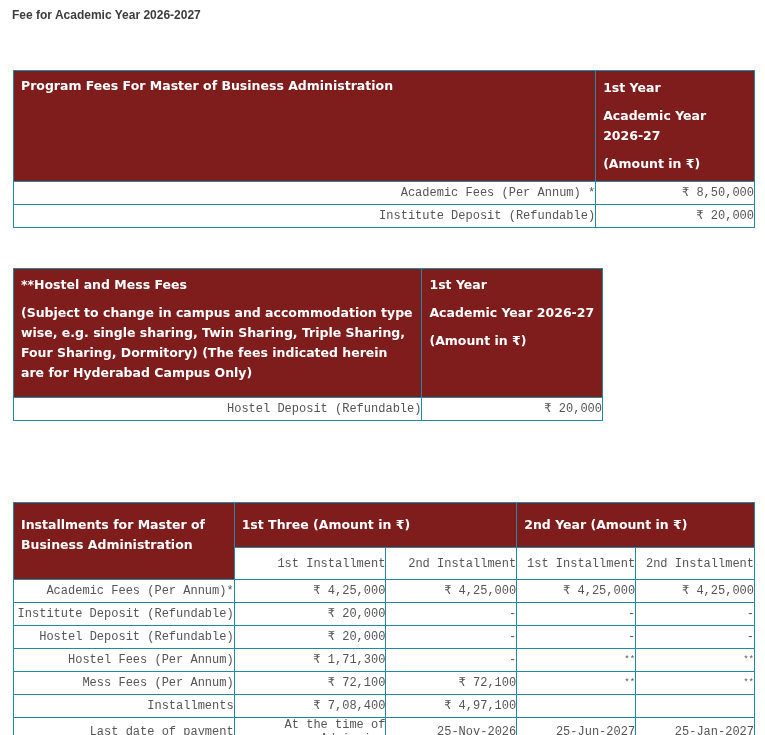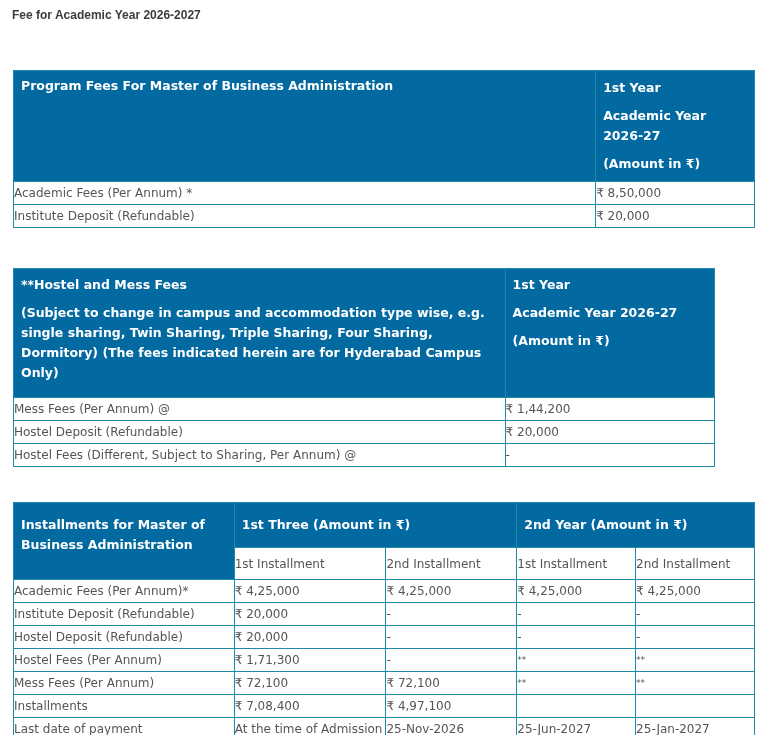--- a/index.html
+++ b/index.html
@@ -10,37 +10,37 @@
       font-family: "Liberation Sans", sans-serif;
       font-size: 12px; font-weight: bold; color: #3d3d3d;
     }
     table {
       position: absolute; border-collapse: collapse;
       font-family: "DejaVu Sans", sans-serif;
       font-size: 12px;
     }
     td, th { border: 1px solid #1e8aa8; }
     th {
-      background: #0369a1; color: #ffffff; font-weight: bold;
+      background: #7f1d1d; color: #ffffff; font-weight: bold;
       text-align: left; vertical-align: top;
       font-size: 12.5px;
     }
-    td { color: #555; text-align: left; height: 23px; line-height: 14px; font-size: 12px; }
+    td { color: #555; text-align: right; height: 23px; line-height: 14px; font-size: 12px; font-family: Liberation Mono, monospace; }
     .hp { display: block; }
 
     
     #t1 { left: 13px; top: 70px; width: 742px; }
     #t1 th.c1 { width: 583px; padding: 7px 7px; }
     #t1 th.c2 { width: 159px; padding: 7px 7px; line-height: 20px; }
     #t1 th.c2 .hp { margin-bottom: 8px; }
     #t1 th.c2 .hp:last-child { margin-bottom: 0; }
     #t1 th { height: 107px; }
 
     
-    #t2 { left: 13px; top: 268px; width: 702px; }
+    #t2 { left: 13px; top: 268px; width: 590px; }
     #t2 th.c1 { width: 522px; padding: 6px 7px; line-height: 20px; }
     #t2 th.c2 { width: 220px; padding: 6px 7px; line-height: 20px; }
     #t2 th .hp { margin-bottom: 8px; }
     #t2 th .hp:last-child { margin-bottom: 0; }
     #t2 th.c1 .hp.sub { margin-bottom: 8px; }
     #t2 th { height: 96px; }
 
     
     #t3 { left: 13px; top: 502px; width: 742px; }
     #t3 th { padding: 12px 7px; line-height: 20px; }
@@ -88,30 +88,22 @@
       <span class="hp">**Hostel and Mess Fees</span>
       <span class="hp sub">(Subject to change in campus and accommodation type wise, e.g. single sharing, Twin Sharing, Triple Sharing, Four Sharing, Dormitory) (The fees indicated herein are for Hyderabad Campus Only)</span>
     </th>
     <th class="c2">
       <span class="hp">1st Year</span>
       <span class="hp">Academic Year 2026-27</span>
       <span class="hp">(Amount in ₹)</span>
     </th>
   </tr>
   <tr>
-    <td>Mess Fees (Per Annum) @</td>
-    <td>₹ 1,44,200</td>
-  </tr>
-  <tr>
     <td>Hostel Deposit (Refundable)</td>
     <td>₹ 20,000</td>
-  </tr>
-  <tr>
-    <td>Hostel Fees (Different, Subject to Sharing, Per Annum) @</td>
-    <td>-</td>
   </tr>
 </tbody>
   </table>
 
 <table id="t3">
   <tbody>
       <tr>
     <th class="lbl" rowspan="2">Installments for Master of Business Administration</th>
     <th class="yr" colspan="2">1st Three (Amount in ₹)</th>
     <th class="yr" colspan="2">2nd Year (Amount in ₹)</th>

